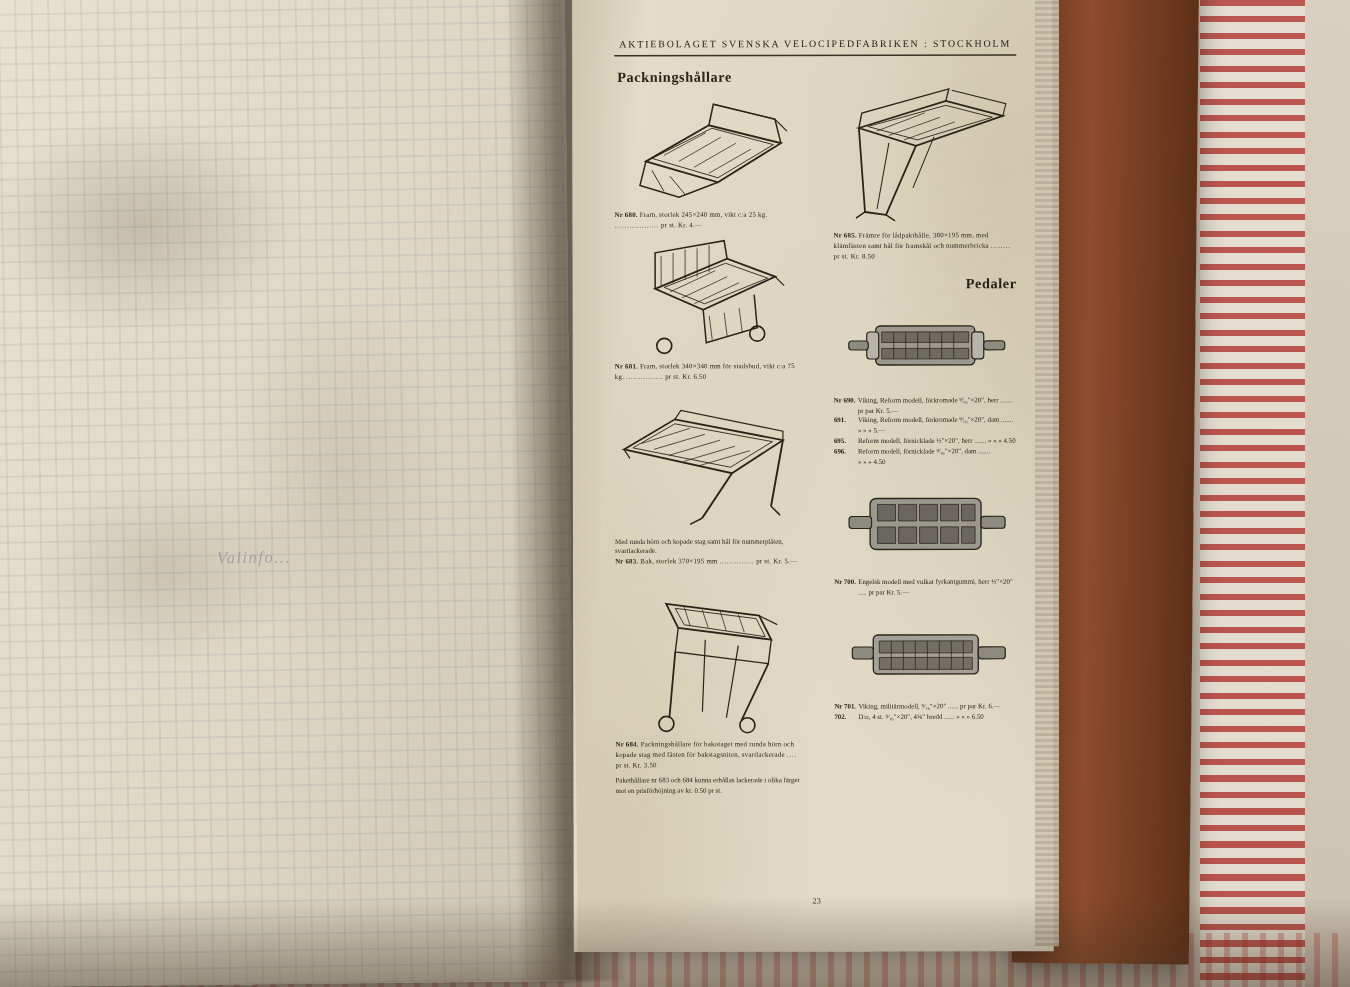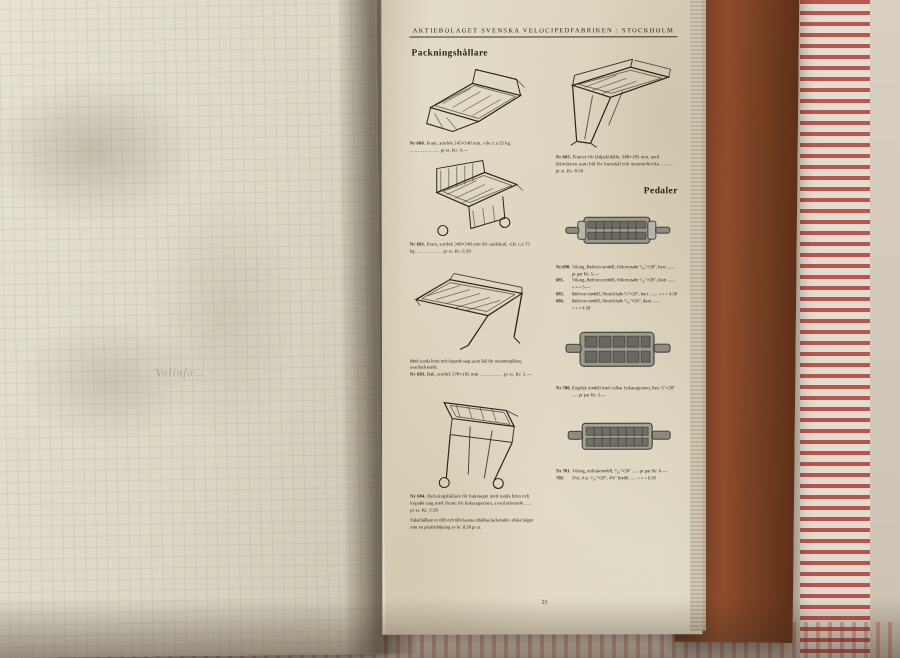--- a/index.html
+++ b/index.html
@@ -160,21 +160,21 @@
 
   <div class="book">
 
     <div class="cover-right"></div>
 
     <div class="page-left">
       <div class="grid"></div>
       <div class="smudge" style="left:30px;top:90px;width:210px;height:150px;"></div>
       <div class="smudge" style="left:60px;top:330px;width:180px;height:130px;opacity:.7;"></div>
       <div class="smudge" style="left:190px;top:200px;width:150px;height:260px;opacity:.5;"></div>
-      <div class="pencil" style="left:195px;top:382px;font-size:11px;">Valinfo...</div>
+      <div class="pencil" style="left:184px;top:382px;font-size:11px;">Valinfo...</div>
     </div>
 
     <div class="gutter"></div>
 
     <div class="page-right"></div>
     <div class="page-stain"></div>
     <div class="page-edge"></div>
 
     <div class="catalog">
 

